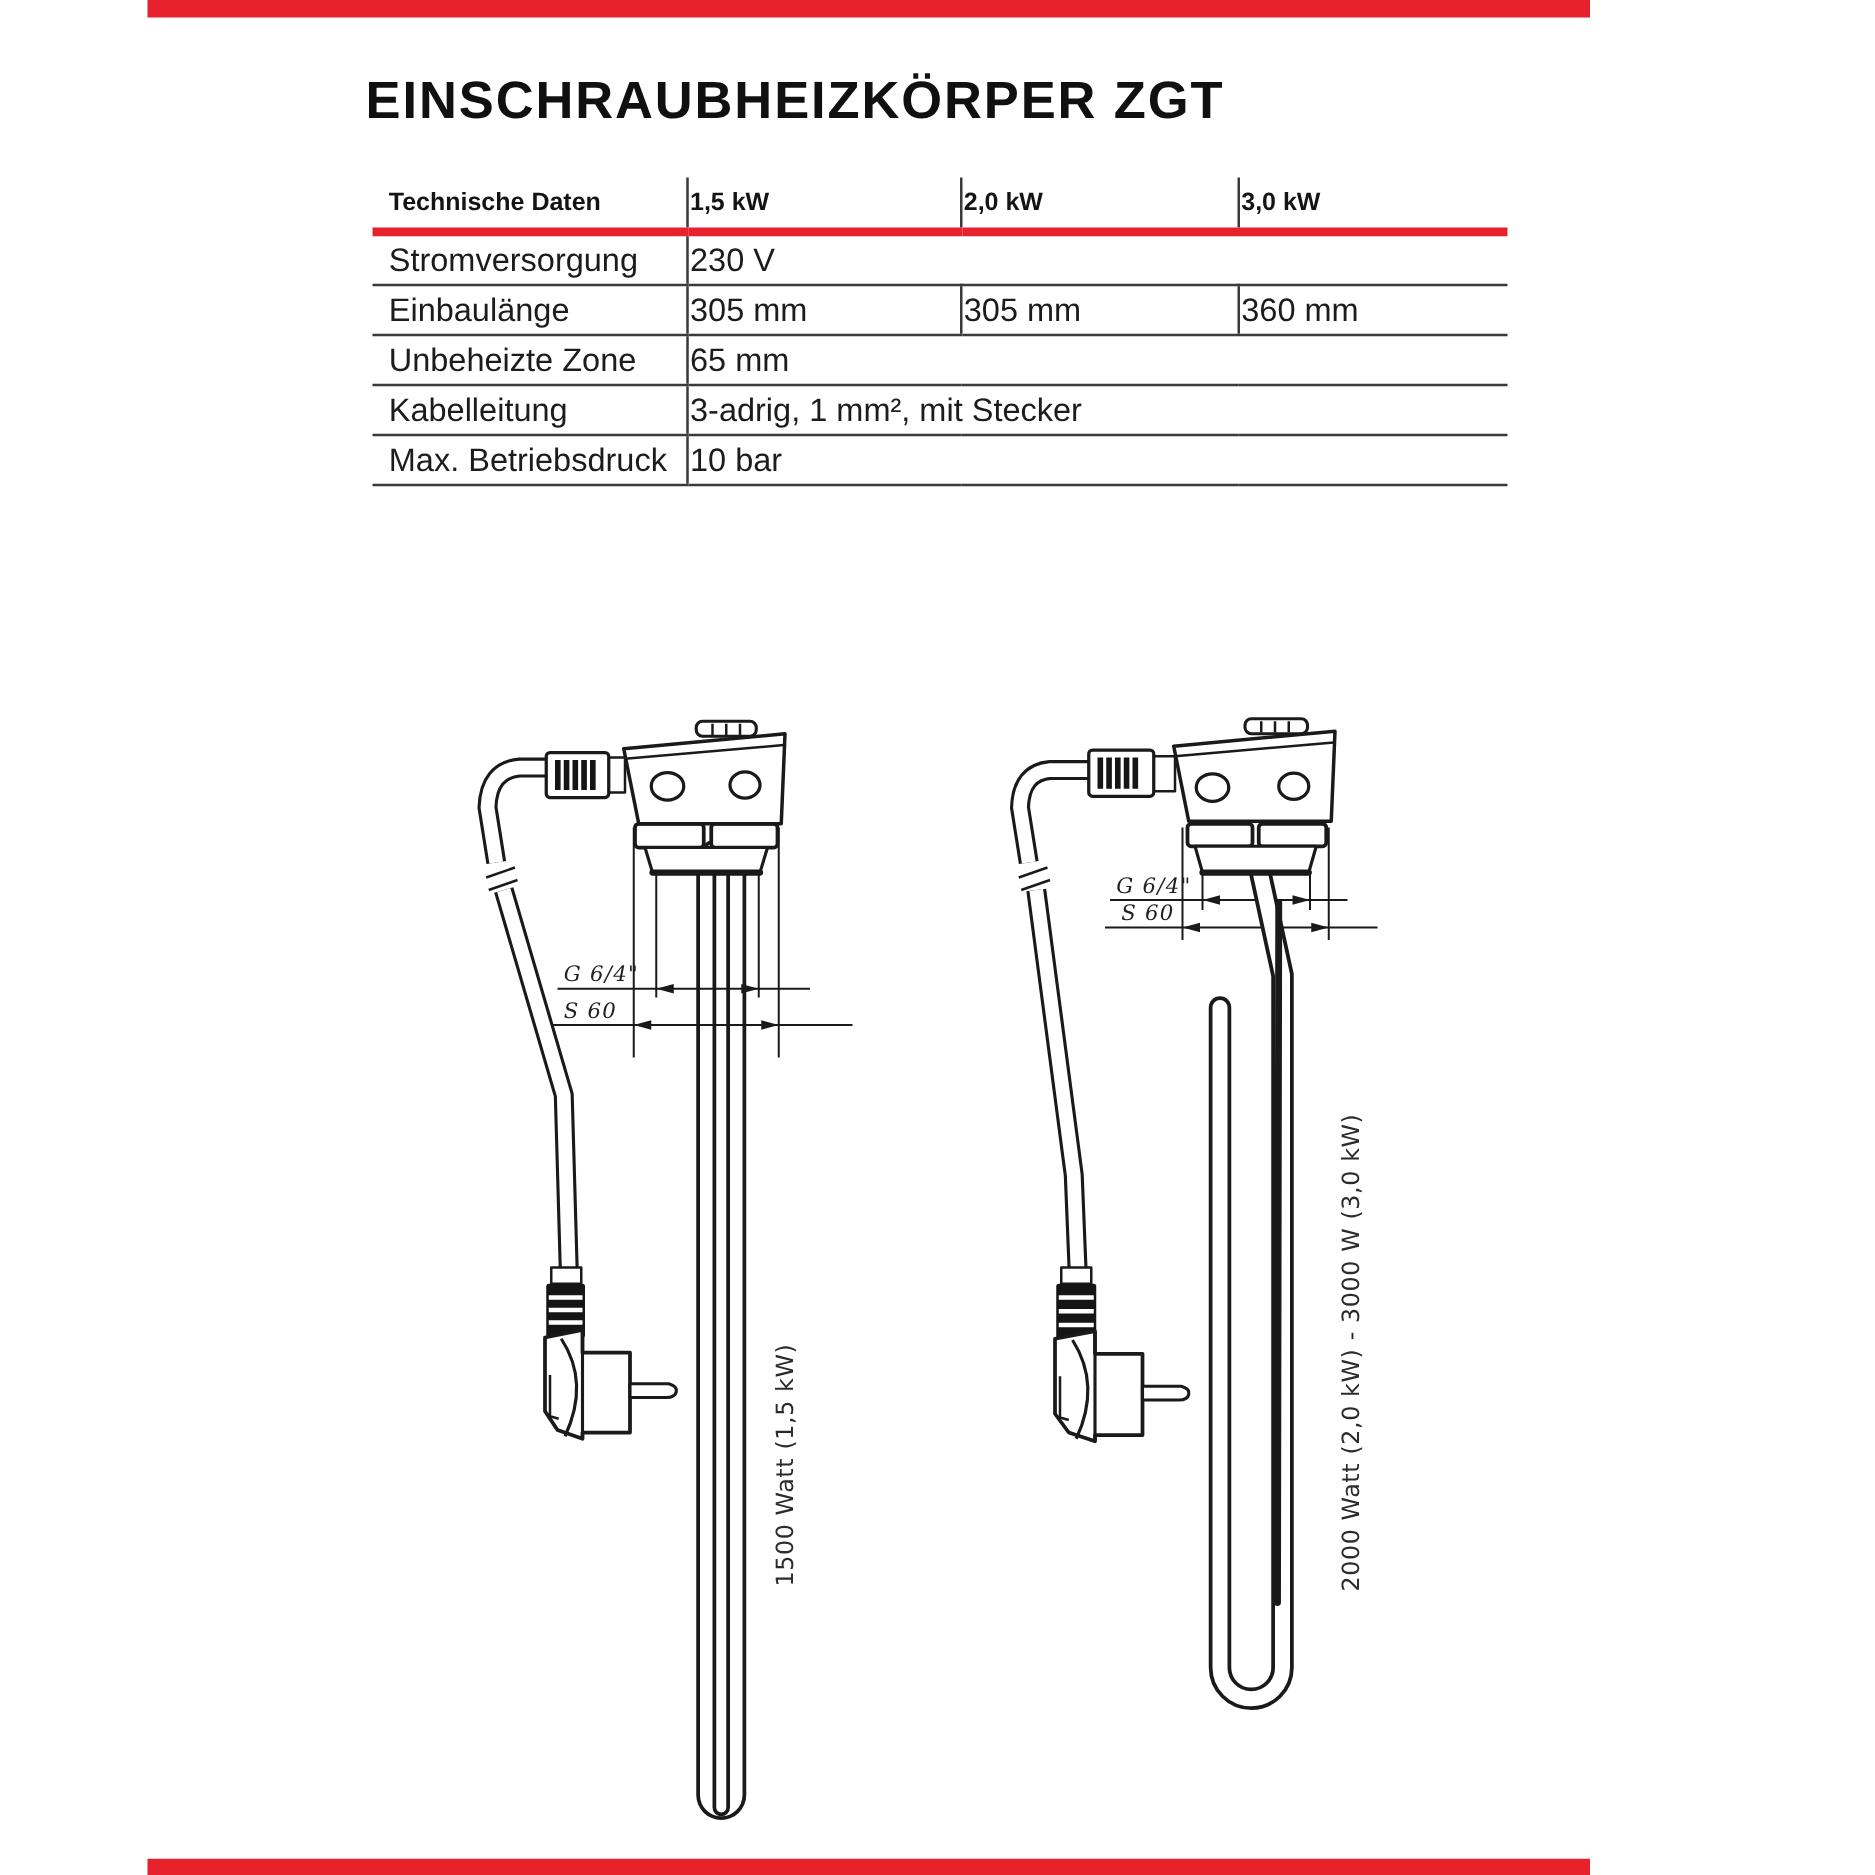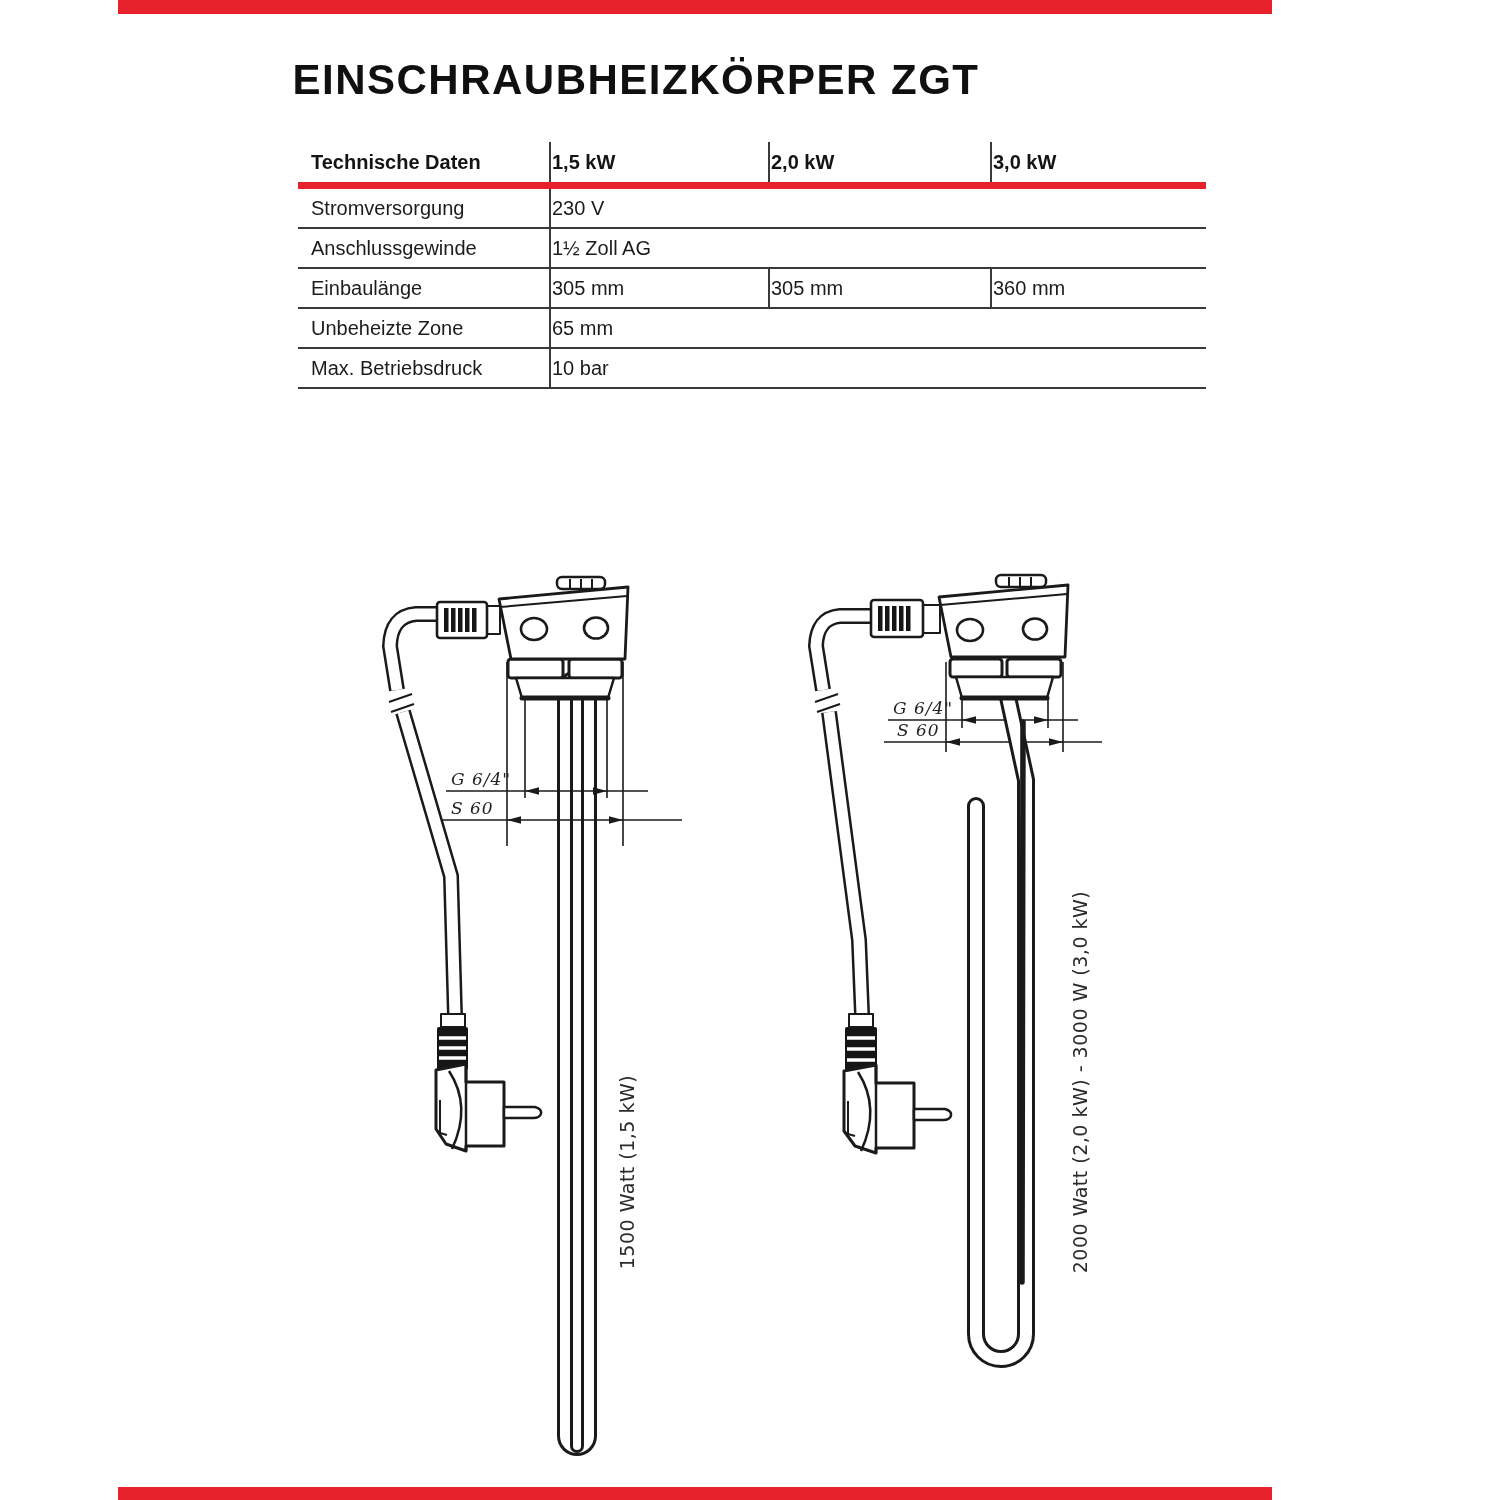--- a/index.html
+++ b/index.html
@@ -23,21 +23,21 @@
   }
   table.spec col.c1 { width:252px; }
   table.spec col.c2 { width:219px; }
   table.spec col.c3 { width:222px; }
   table.spec col.c4 { width:215px; }
   table.spec th {
     font-size:20px; font-weight:bold; height:38px; vertical-align:middle;
     border-bottom:7px solid var(--accent); color:#141414;
   }
   table.spec td {
-    font-size:20px; height:36px; vertical-align:middle;
+    font-size:26px; height:36px; vertical-align:middle;
     border-bottom:2px solid var(--line); color:#1c1c1c;
   }
   table.spec .lbl { text-align:left; padding-left:13px; }
   table.spec .val { text-align:left; border-left:2px solid var(--line); }
 
   svg#drawings { position:absolute; left:300px; top:555px; }
   .dim {
     font-family:"DejaVu Serif", serif; font-style:italic;
     font-size:17px; fill:#222; letter-spacing:1px;
   }
@@ -68,32 +68,32 @@
         <th class="val">2,0 kW</th>
         <th class="val">3,0 kW</th>
       </tr>
     </thead>
     <tbody>
         <tr>
           <td class="lbl">Stromversorgung</td>
           <td colspan="3" class="val">230 V</td>
         </tr>
         <tr>
-          <td class="lbl">Anschlussgewinde</td>
-          <td colspan="3" class="val">1½ Zoll AG</td>
-        </tr>
-        <tr>
           <td class="lbl">Einbaulänge</td>
           <td class="val">305 mm</td>
           <td class="val">305 mm</td>
           <td class="val">360 mm</td>
         </tr>
         <tr>
           <td class="lbl">Unbeheizte Zone</td>
           <td colspan="3" class="val">65 mm</td>
+        </tr>
+        <tr>
+          <td class="lbl">Kabelleitung</td>
+          <td colspan="3" class="val">3-adrig, 1 mm², mit Stecker</td>
         </tr>
         <tr>
           <td class="lbl">Max. Betriebsdruck</td>
           <td colspan="3" class="val">10 bar</td>
         </tr>
       </tbody>
   </table>
 
   <svg id="drawings" width="950" height="930" viewBox="300 555 950 930" stroke-linejoin="round">
 

